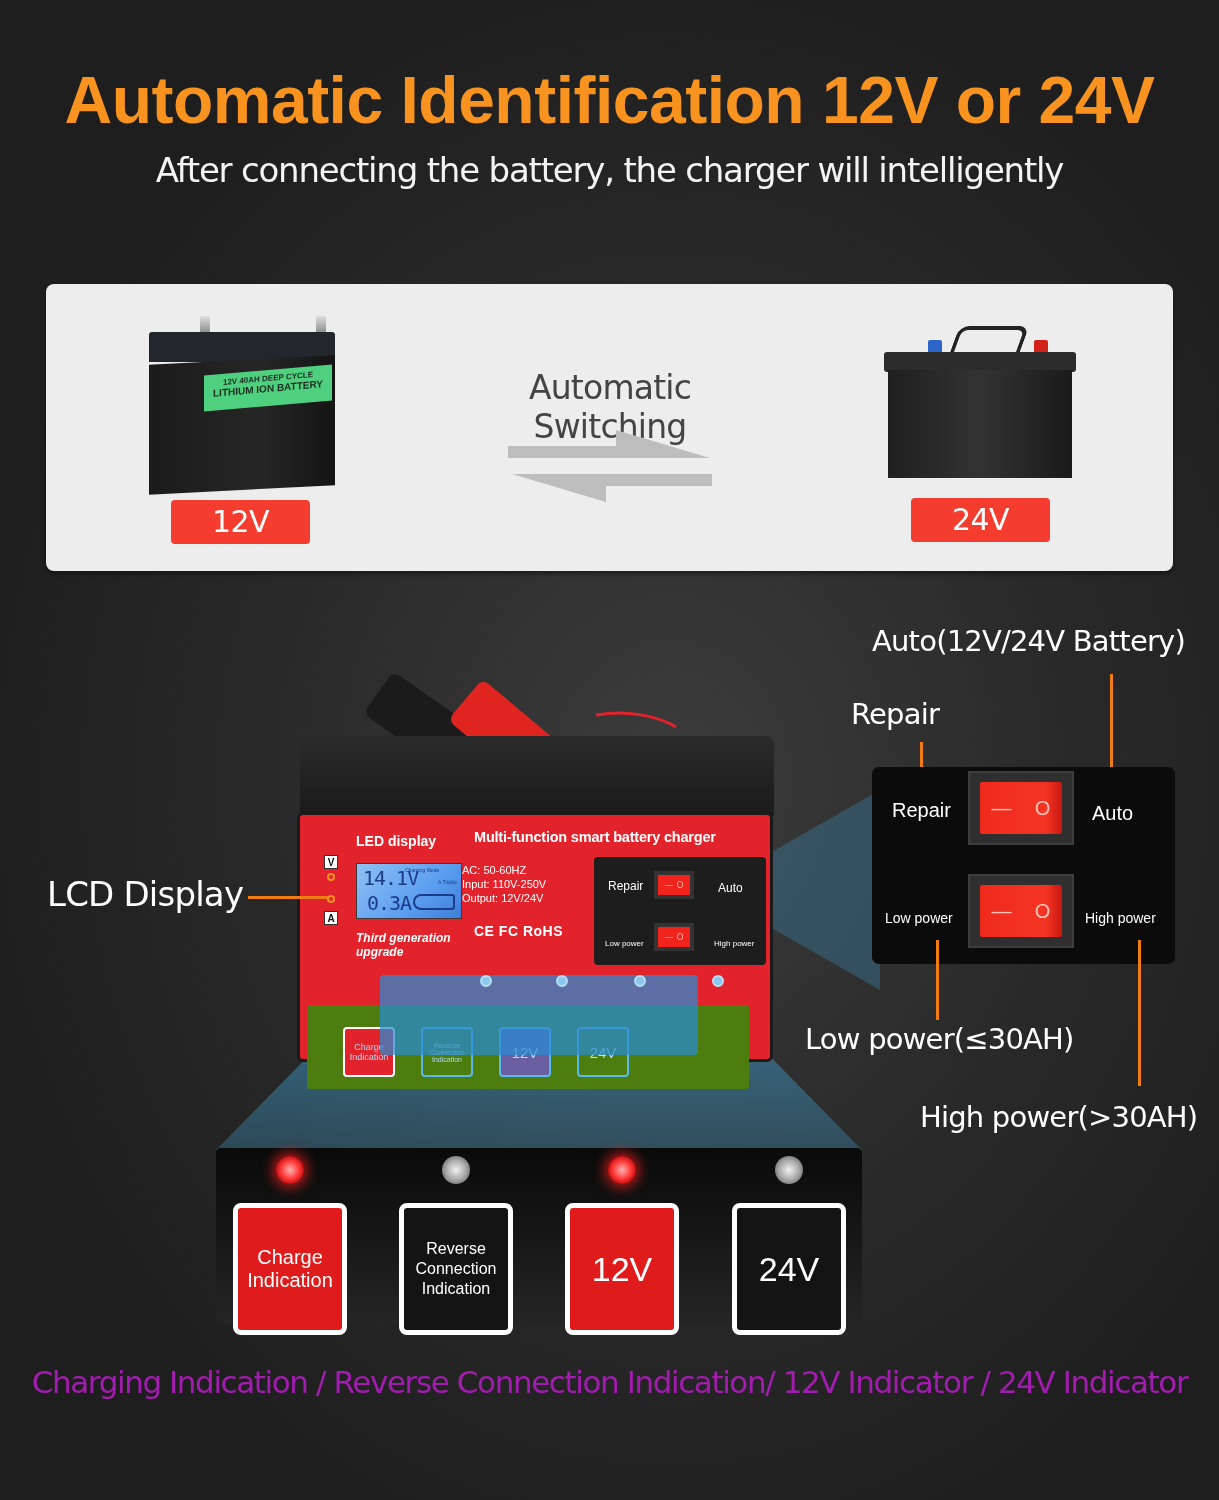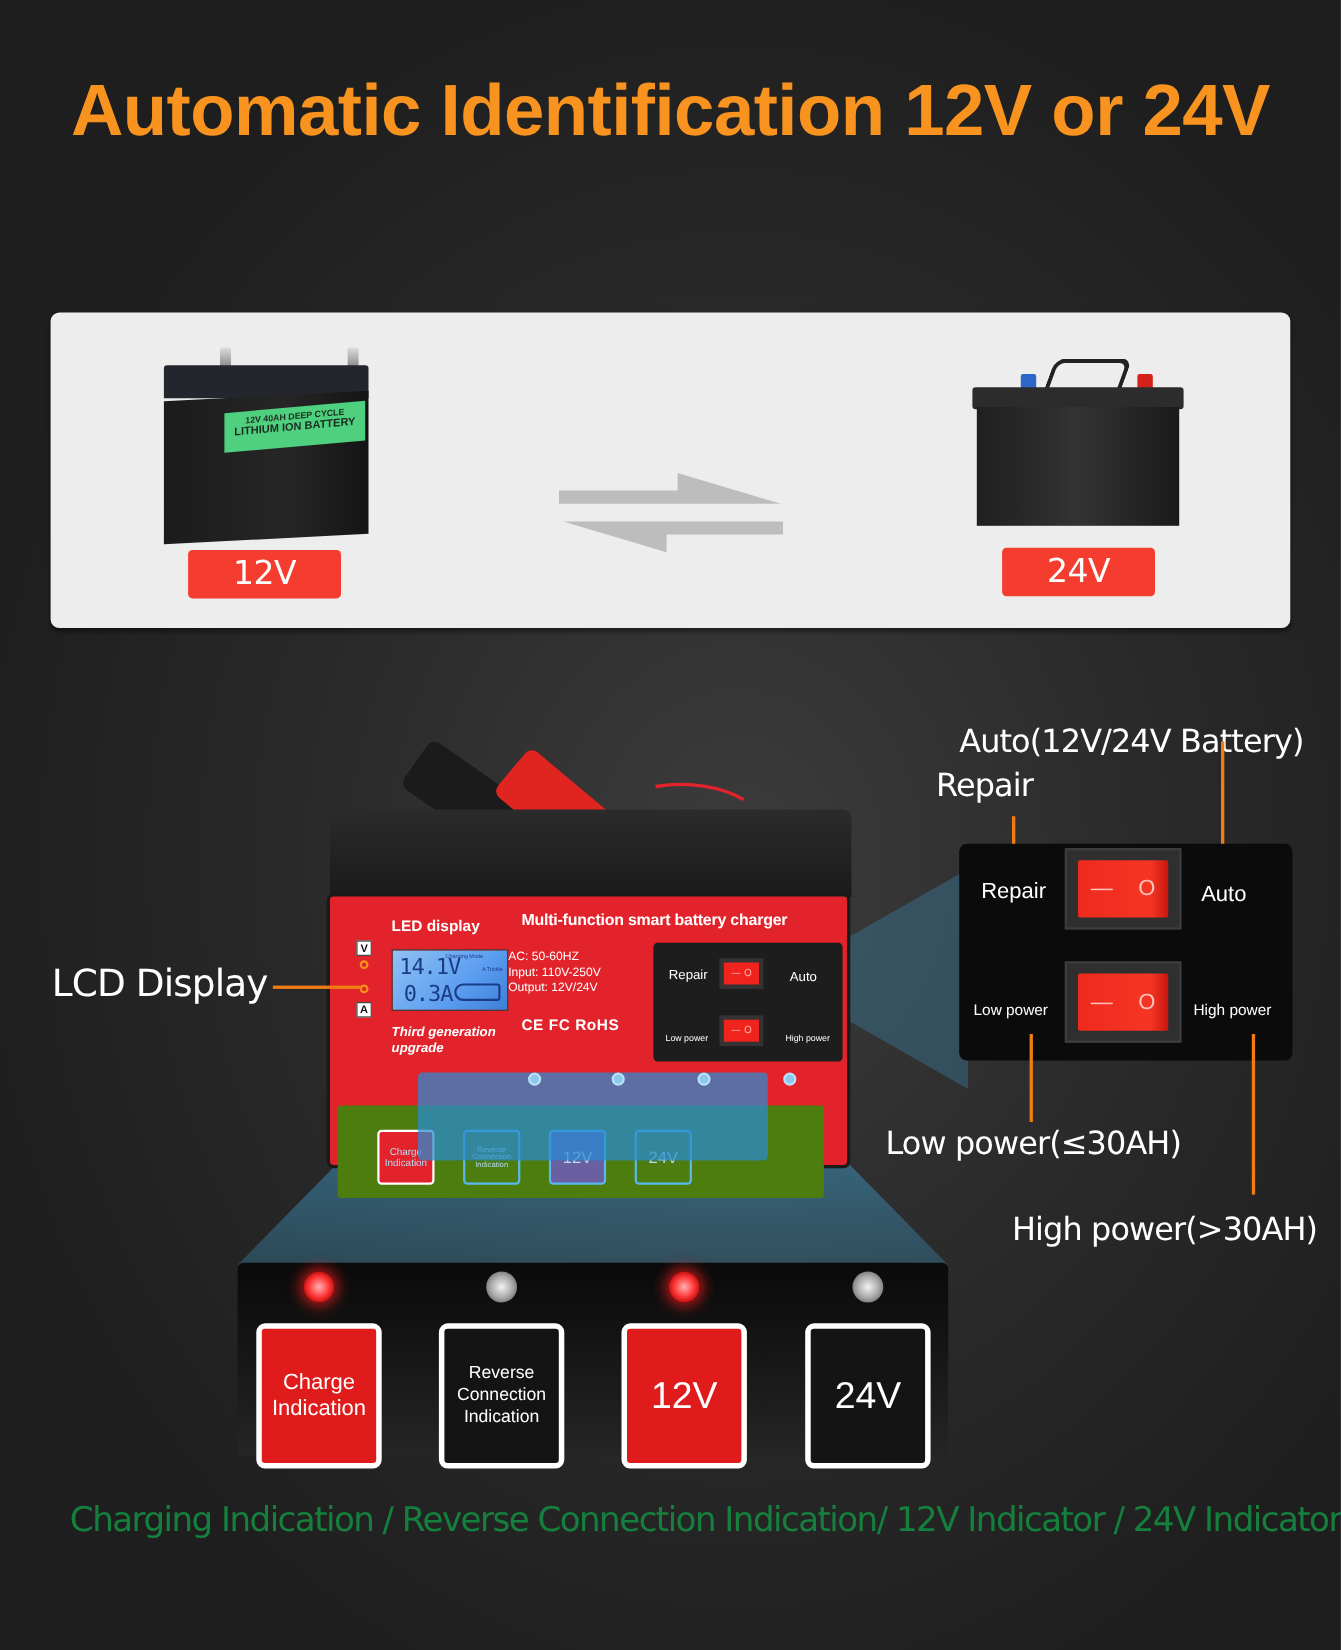--- a/index.html
+++ b/index.html
@@ -210,45 +210,47 @@
   }
   .led-on {
     background: radial-gradient(circle, #ffb3b3 0%, #ff3b3b 45%, #b10000 80%);
     box-shadow: 0 0 12px 4px rgba(255,30,30,0.65);
   }
   .led-off {
     background: radial-gradient(circle, #f2f2f2 0%, #a9a9a9 50%, #5d5d5d 90%);
   }
 
   .footer-line {
-    left: 0; top: 1364px; width: 1219px; text-align: right;
-    font-family: "DejaVu Sans", sans-serif; font-size: 31px; color: #15803d;
+    left: 0; top: 1364px; width: 1219px; text-align: center;
+    font-family: "DejaVu Sans", sans-serif; font-size: 31px; color: #a21caf;
     letter-spacing: -1.4px;
   }
 </style>
 </head>
 <body>
 
 <div class="abs headline">Automatic Identification 12V or 24V</div>
 <div class="abs subline">
+  <div>After connecting the battery, the charger will intelligently</div>
 </div>
 
 <div class="abs switch-panel">
   <div class="abs li-battery">
     <div class="terminal" style="left:56px;top:2px;"></div>
     <div class="terminal" style="left:172px;top:2px;"></div>
     <div class="li-top"></div>
     <div class="li-body"></div>
     <div class="li-label">
       <div class="l1">12V 40AH DEEP CYCLE</div>
       <div class="l2">LITHIUM ION BATTERY</div>
     </div>
   </div>
   <div class="abs volt-badge" style="left:125px;top:216px;">12V</div>
 
+  <div class="abs switch-label">Automatic Switching</div>
 
   <svg class="abs arrows" width="204" height="72" viewBox="0 0 204 72">
     <polygon points="0,16 108,16 108,0 202,28 0,28" fill="#bdbdbd"></polygon>
     <polygon points="204,44 204,56 98,56 98,72 4,44" fill="#bdbdbd"></polygon>
   </svg>
 
   <div class="abs lead-battery">
     <div class="lead-handle"></div>
     <div class="post" style="left:44px;background:#2d66c9;"></div>
     <div class="post" style="left:150px;background:#d3221a;"></div>
@@ -325,21 +327,21 @@
   <div class="abs blue-overlay"></div>
   <div class="abs mini-led" style="left:180px;top:160px;"></div>
   <div class="abs mini-led" style="left:256px;top:160px;"></div>
   <div class="abs mini-led" style="left:334px;top:160px;"></div>
   <div class="abs mini-led" style="left:412px;top:160px;"></div>
 </div>
 
 <div class="abs callout" style="left:47px;top:874px;font-size:34px;">LCD Display</div>
 <div class="abs orange-line" style="left:248px;top:896px;width:80px;height:3px;"></div>
 
-<div class="abs callout" style="left:872px;top:624px;font-size:29px;margin-top:33px;">Auto(12V/24V Battery)</div>
+<div class="abs callout" style="left:872px;top:624px;font-size:29px;">Auto(12V/24V Battery)</div>
 <div class="abs orange-line" style="left:1110px;top:674px;width:3px;height:120px;"></div>
 <div class="abs callout" style="left:851px;top:697px;font-size:29px;">Repair</div>
 <div class="abs orange-line" style="left:920px;top:742px;width:3px;height:52px;"></div>
 
 <div class="abs big-switch-panel">
   <span class="abs panel-lbl" style="left:20px;top:32px;font-size:20px;">Repair</span>
   <div class="abs big-rocker" style="left:96px;top:4px;">
     <div class="r">
         <span>—</span>
         <span>O</span>

